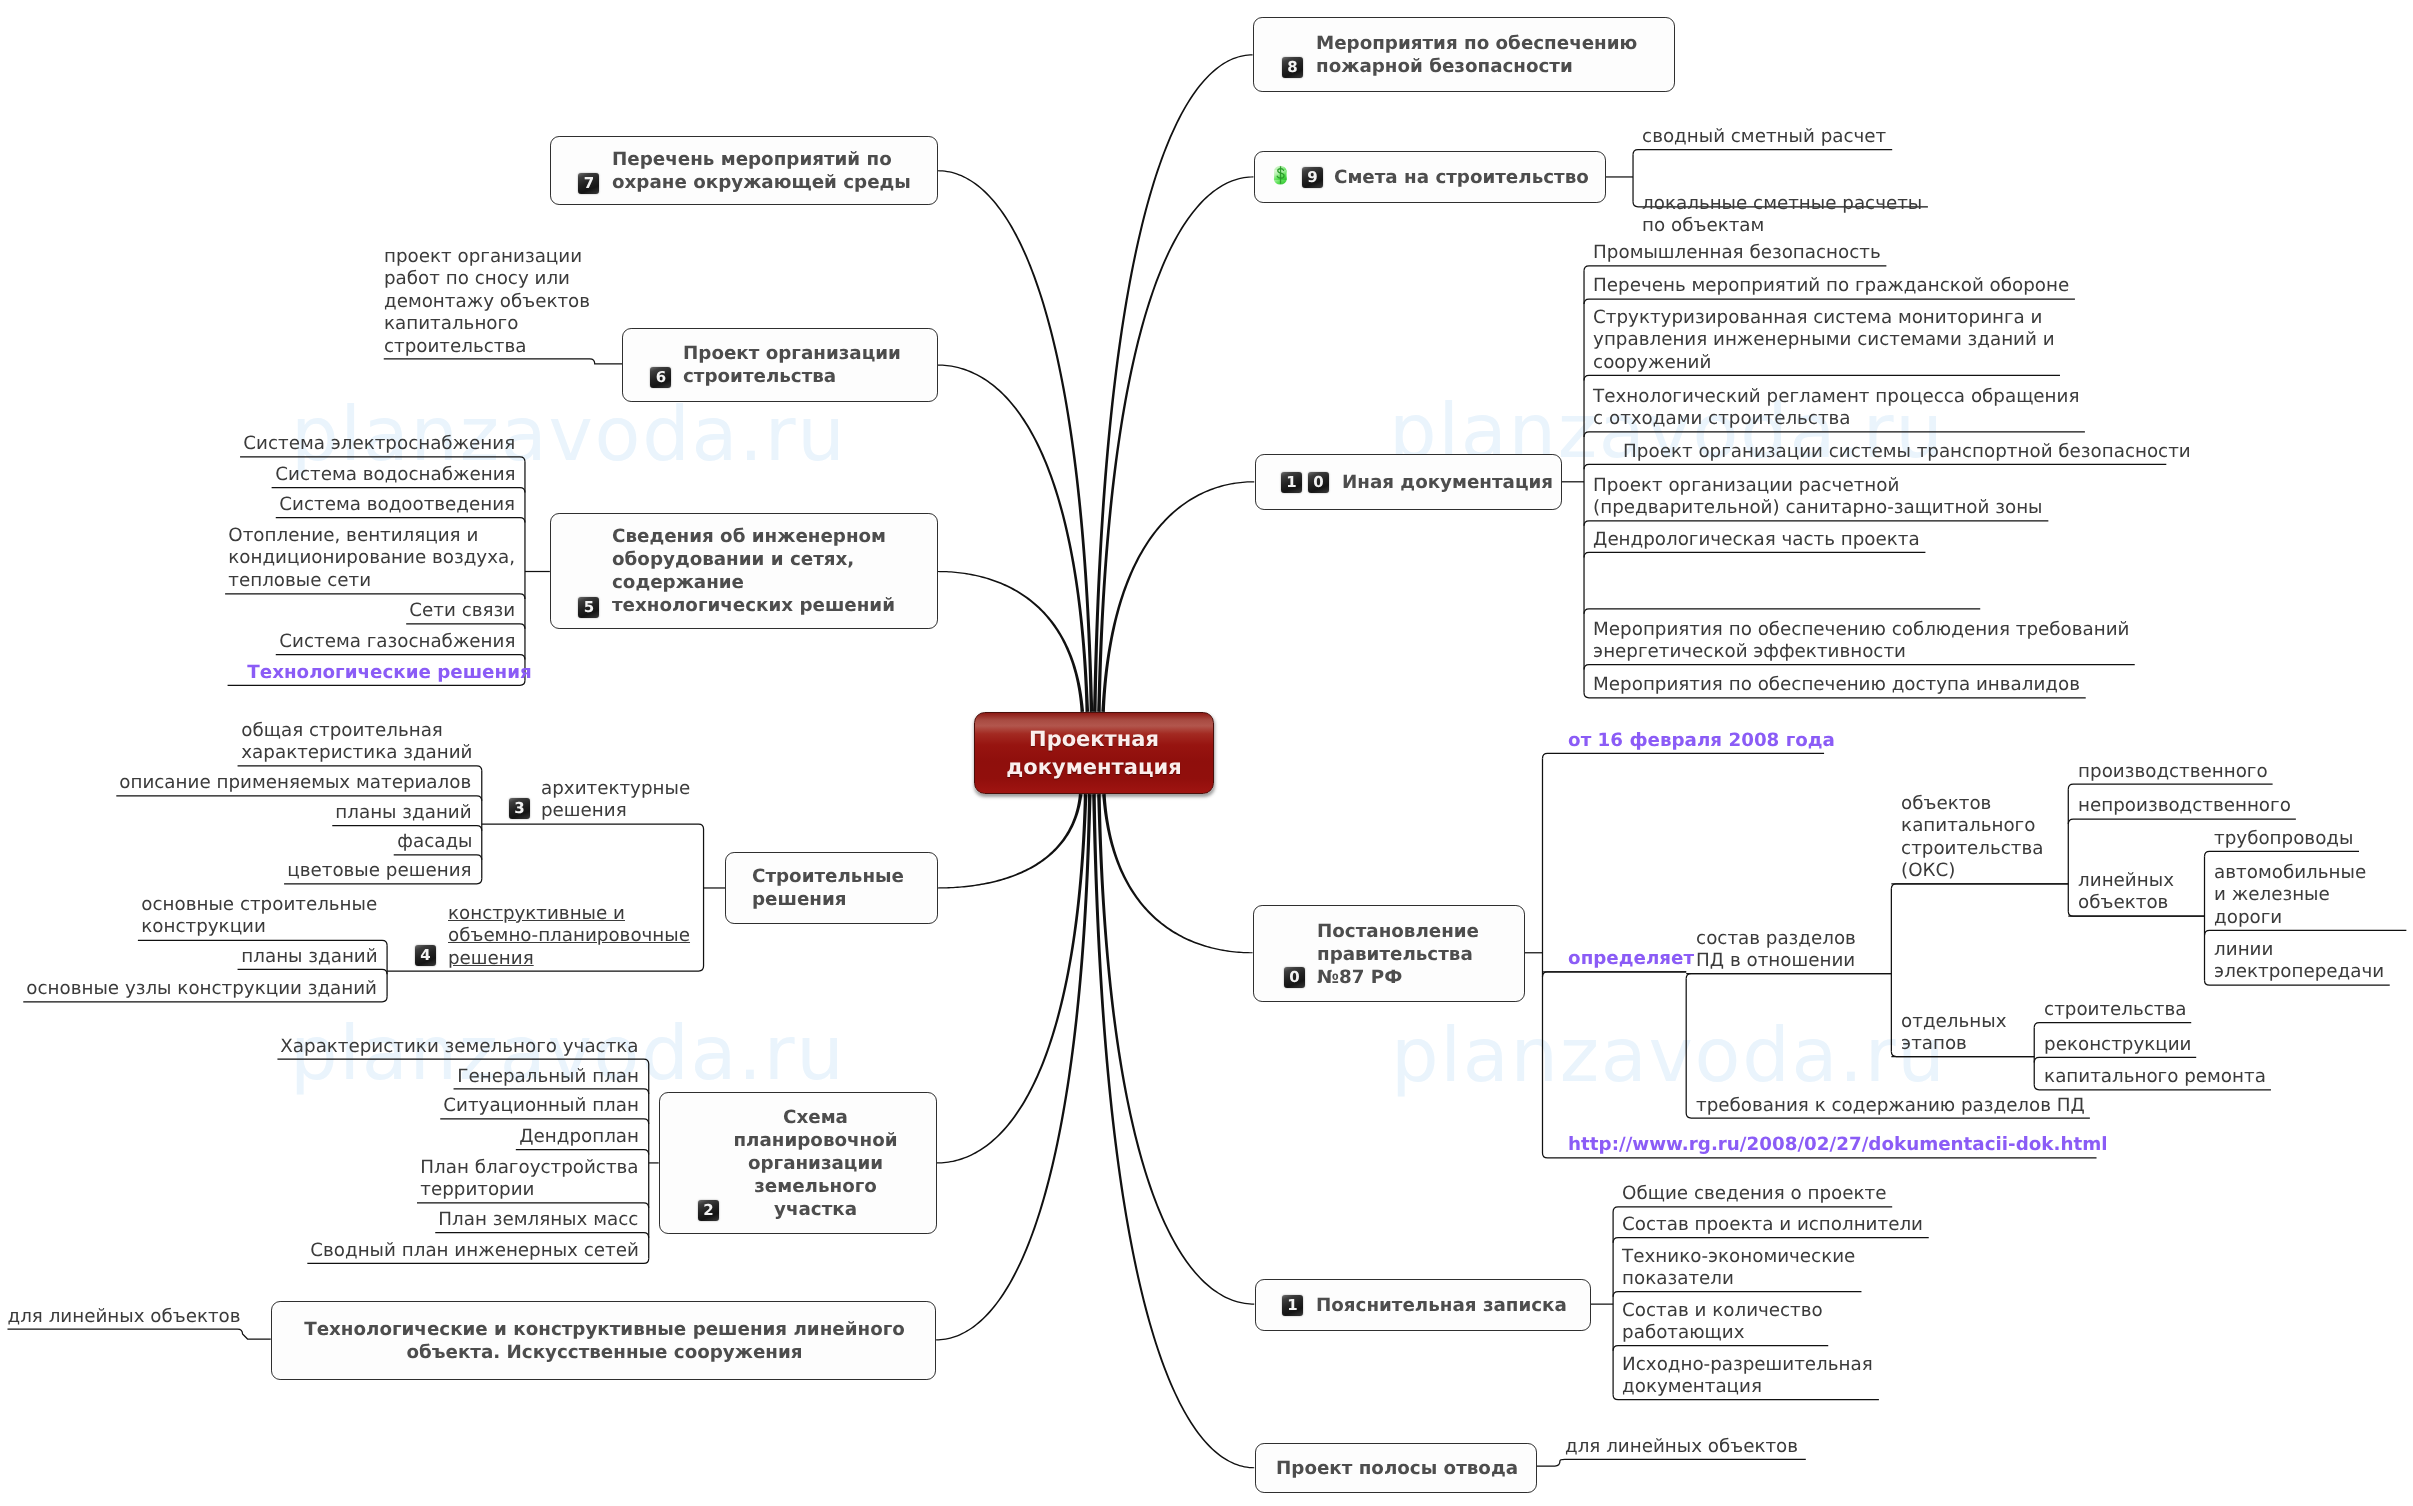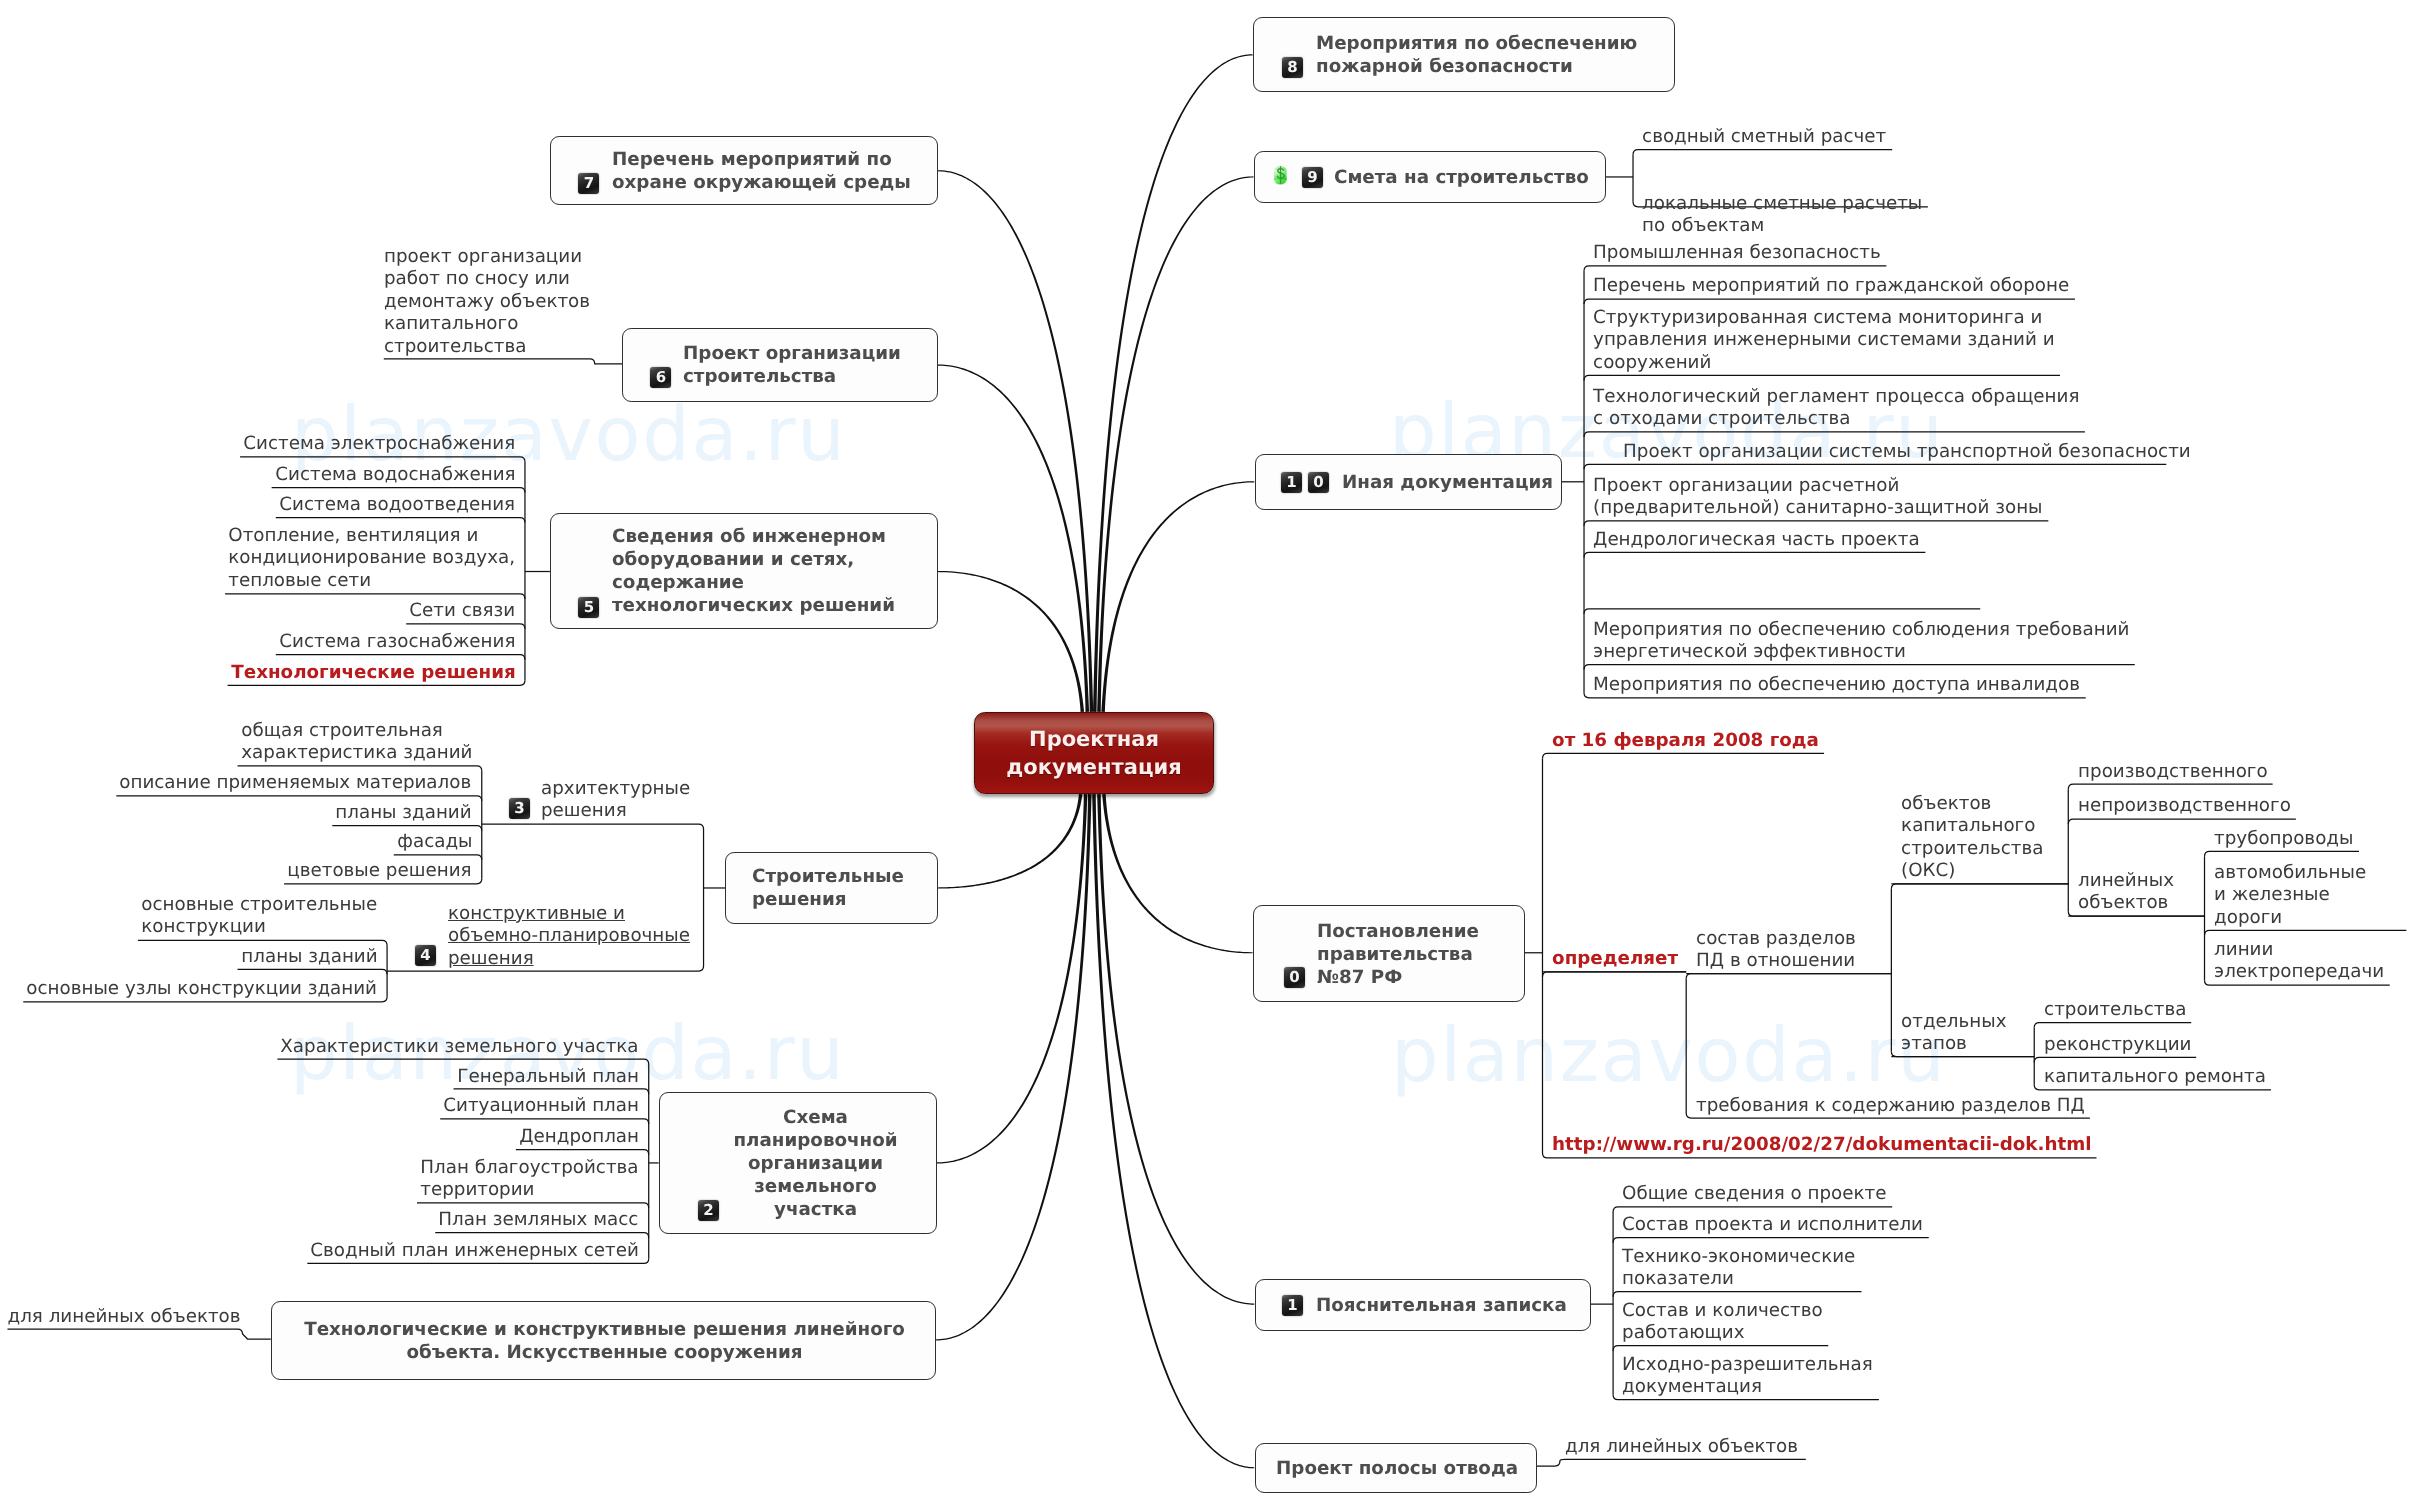--- a/index.html
+++ b/index.html
@@ -17,21 +17,21 @@
         white-space:pre;left:0;top:50%;transform:translateY(-50%);}
   .node.ctr .ntxt{text-align:center;}
   .badge{position:absolute;z-index:3;width:21px;height:21px;border-radius:3.3px;
         background:#242424;
         background-image:linear-gradient(158deg,#6f6f6f 0%,#3d3d3d 18%,#222 46%,#141414 72%,#3a3a3a 100%);
         color:#f2f2f2;font-size:15px;font-weight:bold;line-height:21px;text-align:center;
         font-family:"DejaVu Sans",sans-serif;top:50%;transform:translateY(-50%);
         box-shadow:0 0 1.7px rgba(90,90,90,.65);}
   .leafwrap{position:absolute;z-index:2;}
   .leaf{position:absolute;color:#3b3b3b;font-size:18.3px;line-height:22.4px;white-space:pre;}
-  .leaf.bold{font-weight:bold;color:#b91c1c;}
+  .leaf.bold{font-weight:bold;color:#8b5cf6;margin-left:16px;}
   .centernode{position:absolute;z-index:2;box-sizing:border-box;border:1px solid #4a0f0b;border-radius:10.8px;
         background-image:linear-gradient(180deg,#8d1a15 0%,#a84b42 9%,#b2564d 16%,#a32a22 26%,#971410 40%,#8f0f0c 60%,#910f0c 82%,#a01411 100%);
         box-shadow:0.8px 2.5px 3.3px rgba(0,0,0,.38);}
   .centernode .ctxt{position:absolute;left:0;top:50%;transform:translateY(-50%);width:100%;
         text-align:center;color:#fbeeec;font-weight:bold;font-size:21px;line-height:28px;white-space:pre;
         text-shadow:0 0.8px 0.8px rgba(0,0,0,.4);}
   .moneyicon{position:absolute;top:50%;transform:translateY(-50%);}
 </style>
 </head>
 <body>

